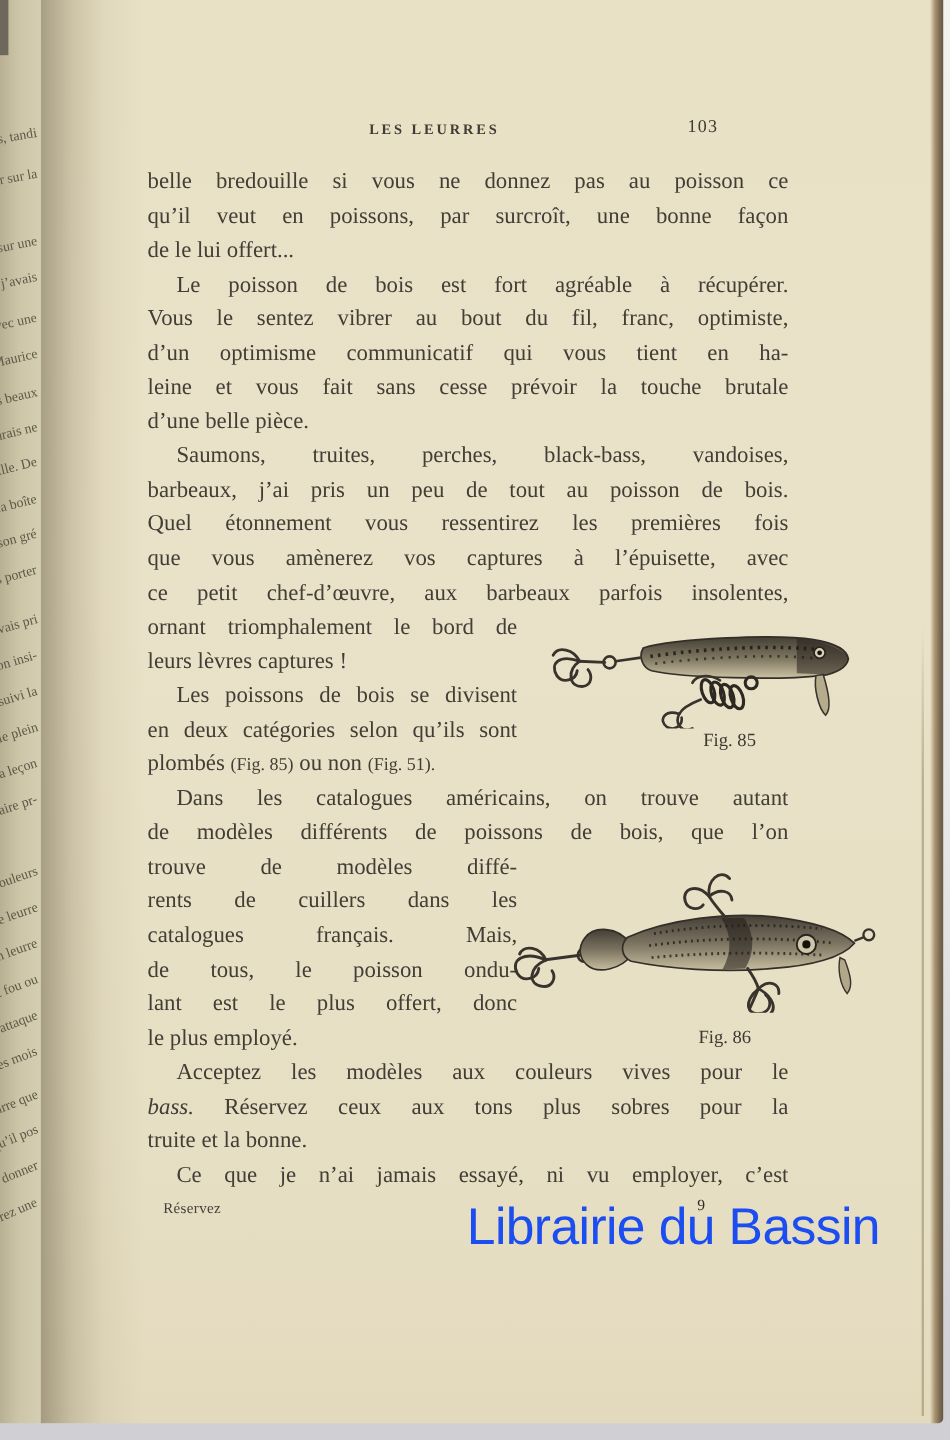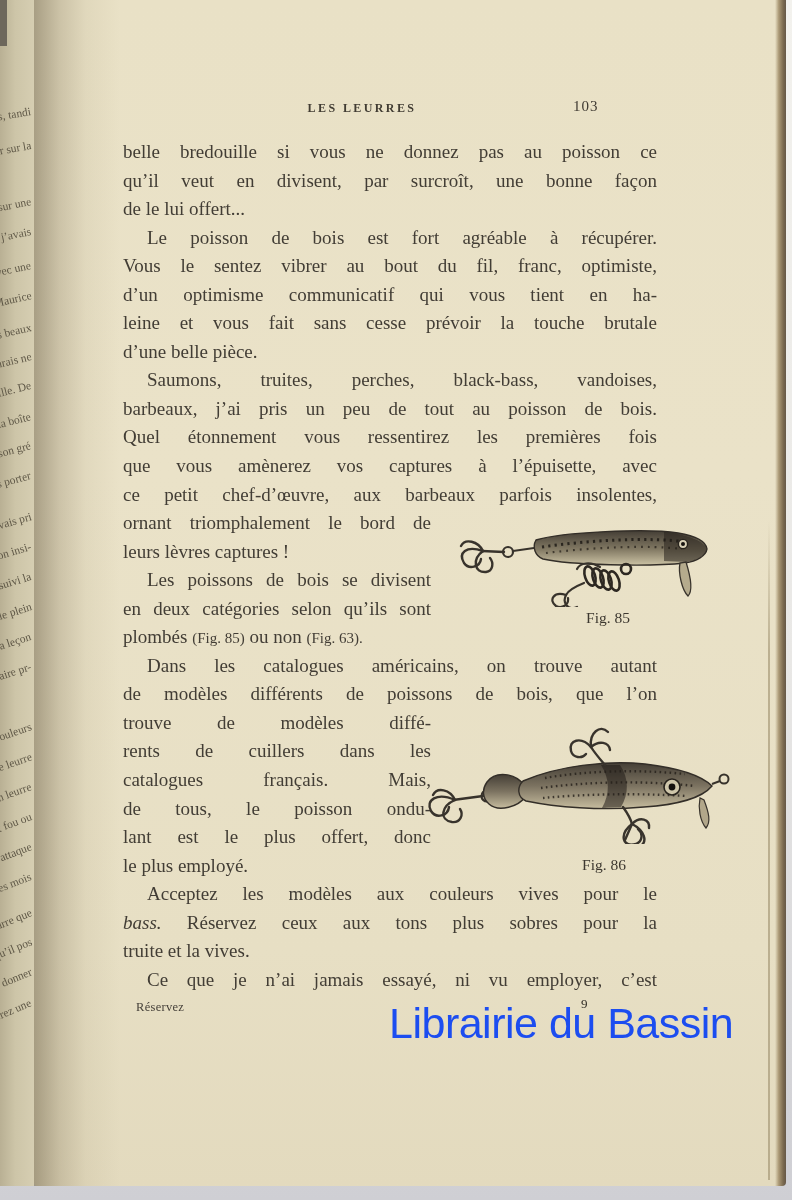--- a/index.html
+++ b/index.html
@@ -106,48 +106,48 @@
     </div>
   <div class="corner-mark"></div>
 
   <div class="page">
 
     <div class="header-title">LES LEURRES</div>
     <div class="header-page-number">103</div>
 
     <div class="body" id="body-text">
         <div class="line j"><span>belle bredouille si vous ne donnez pas au poisson ce</span></div>
-        <div class="line j"><span>qu’il veut en divisent, par surcroît, une bonne façon</span></div>
+        <div class="line j"><span>qu’il veut en poissons, par surcroît, une bonne façon</span></div>
         <div class="line"><span>de le lui offert...</span></div>
         <div class="line j indent"><span>Le poisson de bois est fort agréable à récupérer.</span></div>
         <div class="line j"><span>Vous le sentez vibrer au bout du fil, franc, optimiste,</span></div>
         <div class="line j"><span>d’un optimisme communicatif qui vous tient en ha-</span></div>
         <div class="line j"><span>leine et vous fait sans cesse prévoir la touche brutale</span></div>
         <div class="line"><span>d’une belle pièce.</span></div>
         <div class="line j indent"><span>Saumons, truites, perches, black-bass, vandoises,</span></div>
         <div class="line j"><span>barbeaux, j’ai pris un peu de tout au poisson de bois.</span></div>
         <div class="line j"><span>Quel étonnement vous ressentirez les premières fois</span></div>
         <div class="line j"><span>que vous amènerez vos captures à l’épuisette, avec</span></div>
         <div class="line j"><span>ce petit chef-d’œuvre, aux barbeaux parfois insolentes,</span></div>
         <div class="line j narrow"><span>ornant triomphalement le bord de</span></div>
         <div class="line narrow"><span>leurs lèvres captures !</span></div>
         <div class="line j narrow indent"><span>Les poissons de bois se divisent</span></div>
         <div class="line j narrow"><span>en deux catégories selon qu’ils sont</span></div>
-        <div class="line narrow"><span>plombés </span><span class="seg-small">(Fig. 85)</span><span> ou non </span><span class="seg-small">(Fig. 63).</span></div>
+        <div class="line narrow"><span>plombés </span><span class="seg-small">(Fig. 85)</span><span> ou non </span><span class="seg-small">(Fig. 51).</span></div>
         <div class="line j indent"><span>Dans les catalogues américains, on trouve autant</span></div>
         <div class="line j"><span>de modèles différents de poissons de bois, que l’on</span></div>
         <div class="line j narrow"><span>trouve de modèles diffé-</span></div>
         <div class="line j narrow"><span>rents de cuillers dans les</span></div>
         <div class="line j narrow"><span>catalogues français. Mais,</span></div>
         <div class="line j narrow"><span>de tous, le poisson ondu-</span></div>
         <div class="line j narrow"><span>lant est le plus offert, donc</span></div>
         <div class="line narrow"><span>le plus employé.</span></div>
         <div class="line j indent"><span>Acceptez les modèles aux couleurs vives pour le</span></div>
         <div class="line j"><span class="seg-italic">bass.</span><span> Réservez ceux aux tons plus sobres pour la</span></div>
-        <div class="line"><span>truite et la vives.</span></div>
+        <div class="line"><span>truite et la bonne.</span></div>
         <div class="line j indent"><span>Ce que je n’ai jamais essayé, ni vu employer, c’est</span></div>
       </div>
 
     <div class="figure" id="figure-85">
       <svg width="268" height="104" viewBox="0 0 268 104">
         <defs>
           <linearGradient id="g85" x1="0" y1="0" x2="0" y2="1">
             <stop offset="0" stop-color="#443e35"></stop>
             <stop offset="0.55" stop-color="#837a64"></stop>
             <stop offset="1" stop-color="#cbc2a4"></stop>

